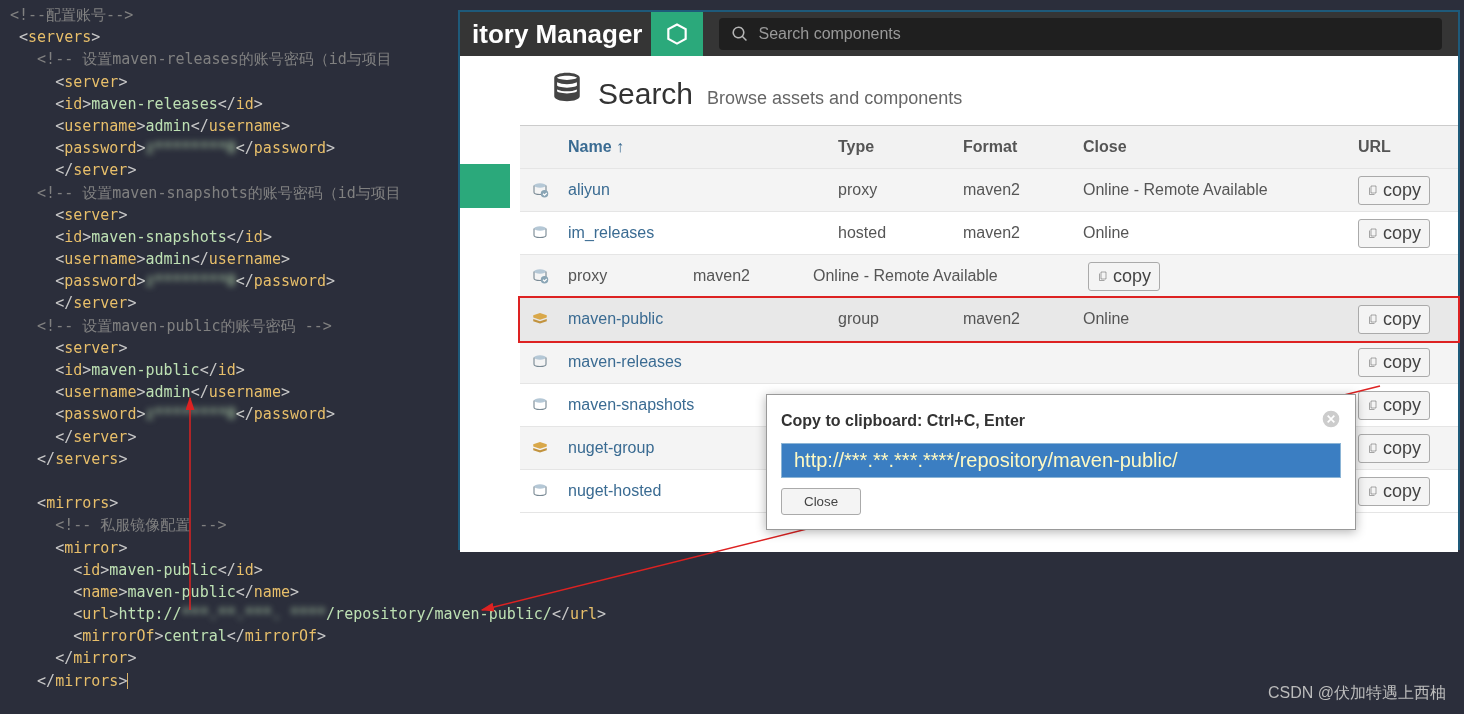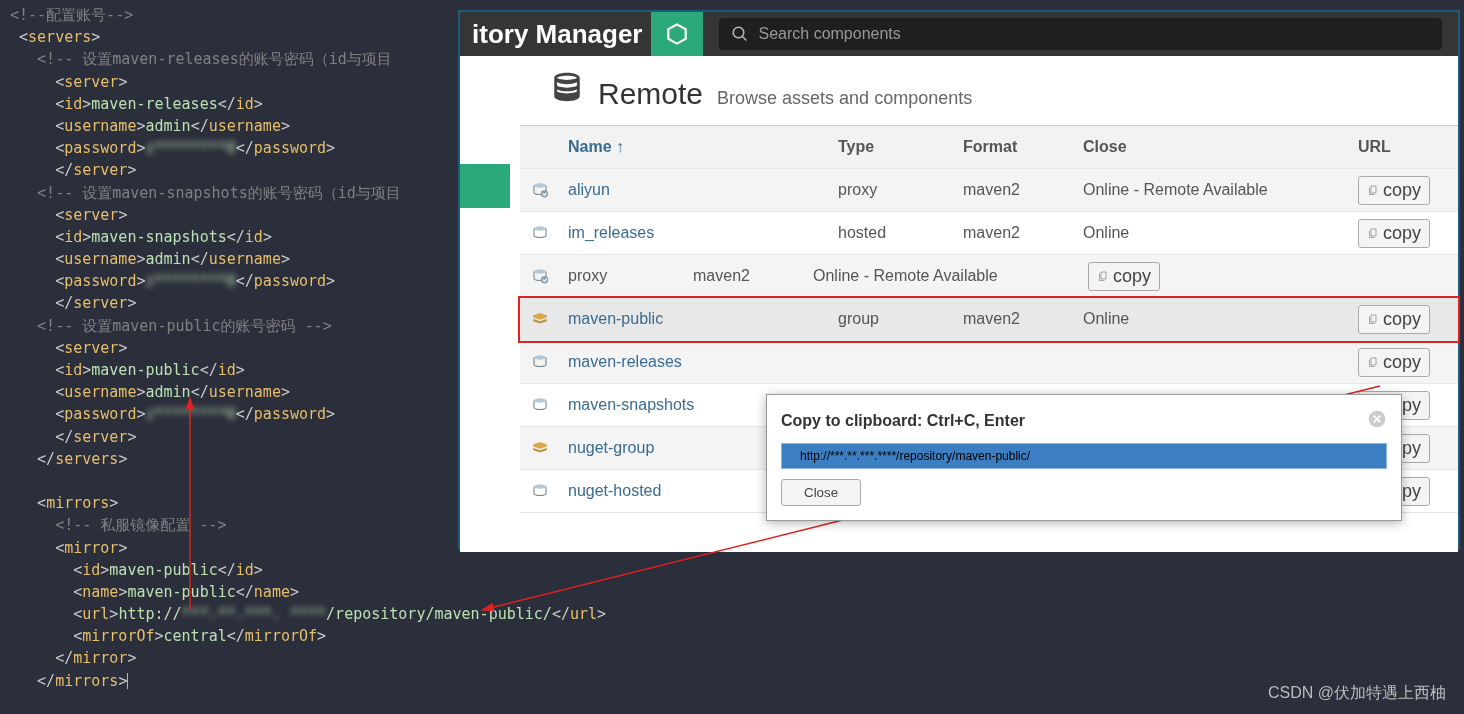--- a/index.html
+++ b/index.html
@@ -35,25 +35,25 @@
 .c-icon{width:40px;display:flex;justify-content:center}
 .c-name{width:270px;color:#3a6b92}
 .c-type{width:125px;color:#555}
 .c-format{width:120px;color:#555}
 .c-status{width:275px;color:#555}
 .c-url{flex:1}
 .copy-btn{background:#f4f4f4;border:1px solid #aaa;border-radius:3px;padding:3px 8px;font-size:18px;color:#444;display:inline-flex;align-items:center;gap:4px}
 .copy-btn svg{width:12px;height:12px;fill:#555}
 .repo-ic{width:18px;height:18px}
 
-.popup{position:absolute;left:766px;top:394px;width:636px;background:#fff;border:1px solid #999;box-shadow:0 2px 10px rgba(0,0,0,.3);padding:14px;z-index:10}
+.popup{position:absolute;left:766px;top:394px;width:590px;background:#fff;border:1px solid #999;box-shadow:0 2px 10px rgba(0,0,0,.3);padding:14px;z-index:10}
 .popup-hdr{display:flex;justify-content:space-between;align-items:center;margin-bottom:10px}
 .popup-title{font-weight:600;color:#333}
 .popup-close-x svg{width:20px;height:20px;fill:#b5b5b5}
-.popup input{width:100%;border:1px solid #8cb5d6;padding:5px 18px;font-size:12px;color:#000000;background:#3b7ec2}
+.popup input{width:100%;border:1px solid #8cb5d6;padding:5px 12px;font-size:20px;color:#fef9c3;background:#3b7ec2}
 .popup-close-btn{margin-top:10px;background:#f4f4f4;border:1px solid #aaa;border-radius:3px;padding:5px 22px;color:#444}
 
 .arrow-svg{position:absolute;top:0;left:0;pointer-events:none}
 .watermark{position:absolute;right:18px;bottom:10px;color:#bbb;font-size:16px}
 </style>
 </head>
 <body>
 
 <div class="code-pane">
 <div><span class="c-comment">&lt;!--配置账号--&gt;</span></div>
@@ -103,21 +103,21 @@
         </svg>
       <span>Search components</span>
     </div>
   </div>
   <div class="nm-body">
     <div class="nm-left-stripe"></div>
     <div class="nm-browse-hdr">
       <span class="dbicon"><svg viewBox="0 0 24 24">
             <path d="M12 2c5 0 9 1.5 9 3.5v13C21 20.5 17 22 12 22s-9-1.5-9-3.5v-13C3 3.5 7 2 12 2zm0 2c-4.4 0-7 1.1-7 1.5S7.6 7 12 7s7-1.1 7-1.5S16.4 4 12 4zm-7 4.7V11c0 .4 2.6 1.5 7 1.5s7-1.1 7-1.5V8.7c-1.8.9-4.5 1.3-7 1.3s-5.2-.4-7-1.3zm0 5V15c0 .4 2.6 1.5 7 1.5s7-1.1 7-1.5v-1.3c-1.8.9-4.5 1.3-7 1.3s-5.2-.4-7-1.3z"></path>
           </svg></span>
-      <span class="nm-browse-title">Remote</span>
+      <span class="nm-browse-title">Search</span>
       <span class="nm-browse-sub">Browse assets and components</span>
     </div>
     <div class="nm-table">
       <div class="nm-row hdr">
         <div class="cell c-icon"></div>
         <div class="cell c-name"><span>Name</span> <span>↑</span></div>
         <div class="cell c-type">Type</div>
         <div class="cell c-format">Format</div>
         <div class="cell c-status">Close</div>
         <div class="cell c-url">URL</div>

